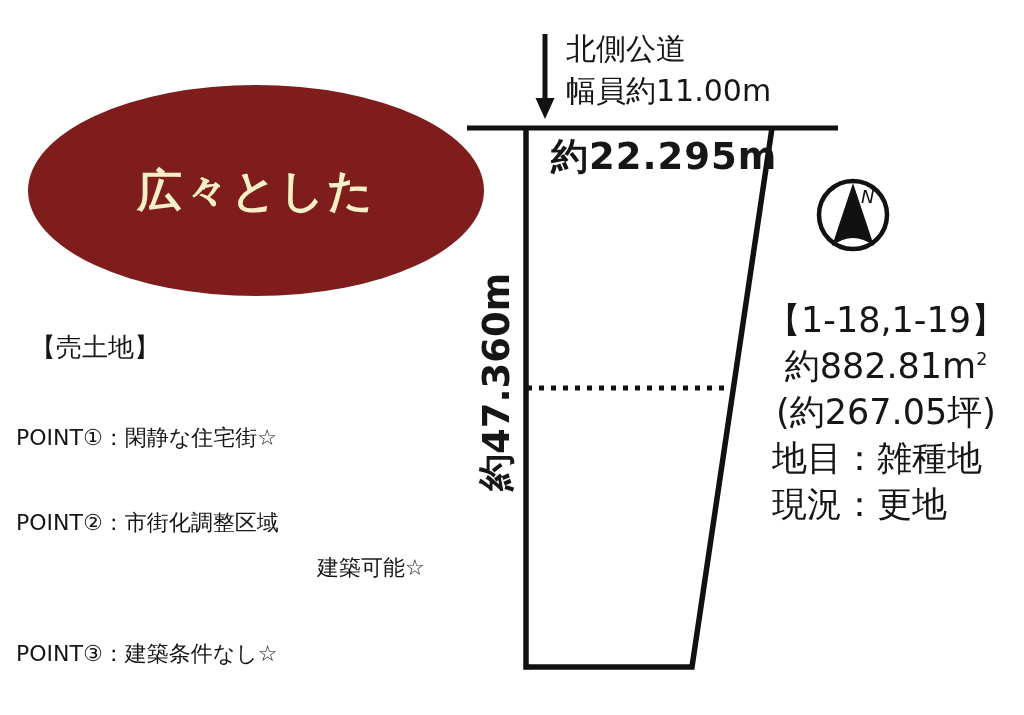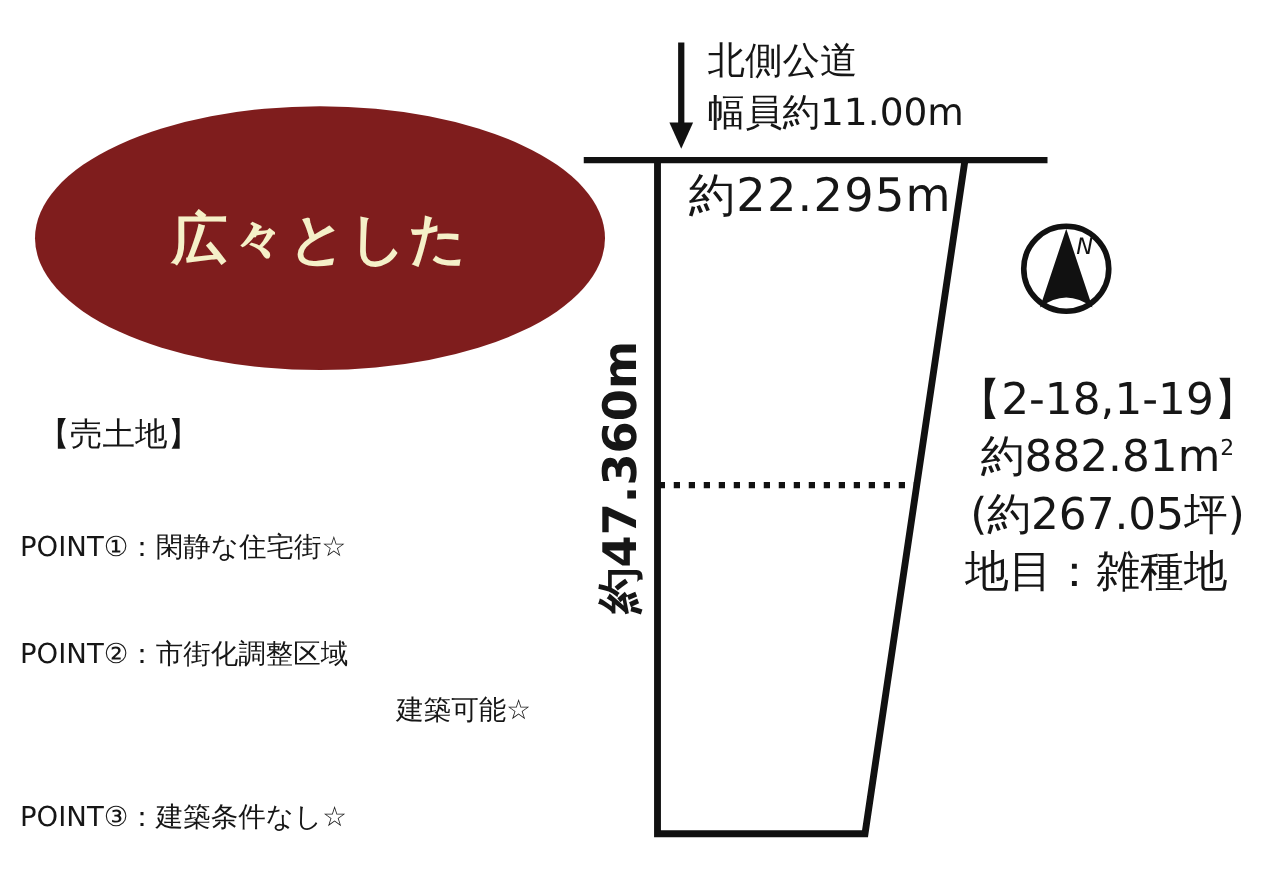--- a/index.html
+++ b/index.html
@@ -24,21 +24,21 @@
   .sale-label { position:absolute; left:30px; top:330px; font-size:26px; }
   .point { position:absolute; font-size:22px; white-space:nowrap; }
   .p1  { left:16px;  top:423px; }
   .p2  { left:16px;  top:508px; }
   .p2b { left:317px; top:553px; }
   .p3  { left:16px;  top:639px;text-align:right; }
 
   
   .road-label { position:absolute; left:566px; top:28px; font-size:30px; line-height:42px; white-space:nowrap; }
   .frontage {
-    position:absolute; left:551px; top:132px; font-size:37px; font-weight:400; letter-spacing:1px; white-space:nowrap;
+    position:absolute; left:551px; top:132px; font-size:37px; font-weight:700; letter-spacing:1px; white-space:nowrap;
   }
   .depth {
     position:absolute; left:402px; top:376px; width:190px; height:40px;
     font-size:37px; font-weight:900; line-height:40px; text-align:center;
     transform:rotate(-90deg); white-space:nowrap;
   }
 
   
   .info { position:absolute; left:748px; top:297px; width:276px; font-size:35px; line-height:46px; white-space:nowrap; }
   .info .c { text-align:center; }
@@ -83,19 +83,20 @@
 
   <div class="road-label">
     <div>北側公道</div>
     <div>幅員約11.00m</div>
   </div>
 
   <div class="frontage">約22.295m</div>
   <div class="depth">約47.360m</div>
 
   <div class="info">
-    <div class="c">【2-18,1-19】</div>
+    <div class="c">【1-18,1-19】</div>
     <div class="c"><span>約882.81</span><span>m</span><sup>2</sup></div>
     <div class="c">(約267.05坪)</div>
     <div class="l">地目：雑種地</div>
+    <div class="l">現況：更地</div>
   </div>
 
 </div>
 
 </body></html>

